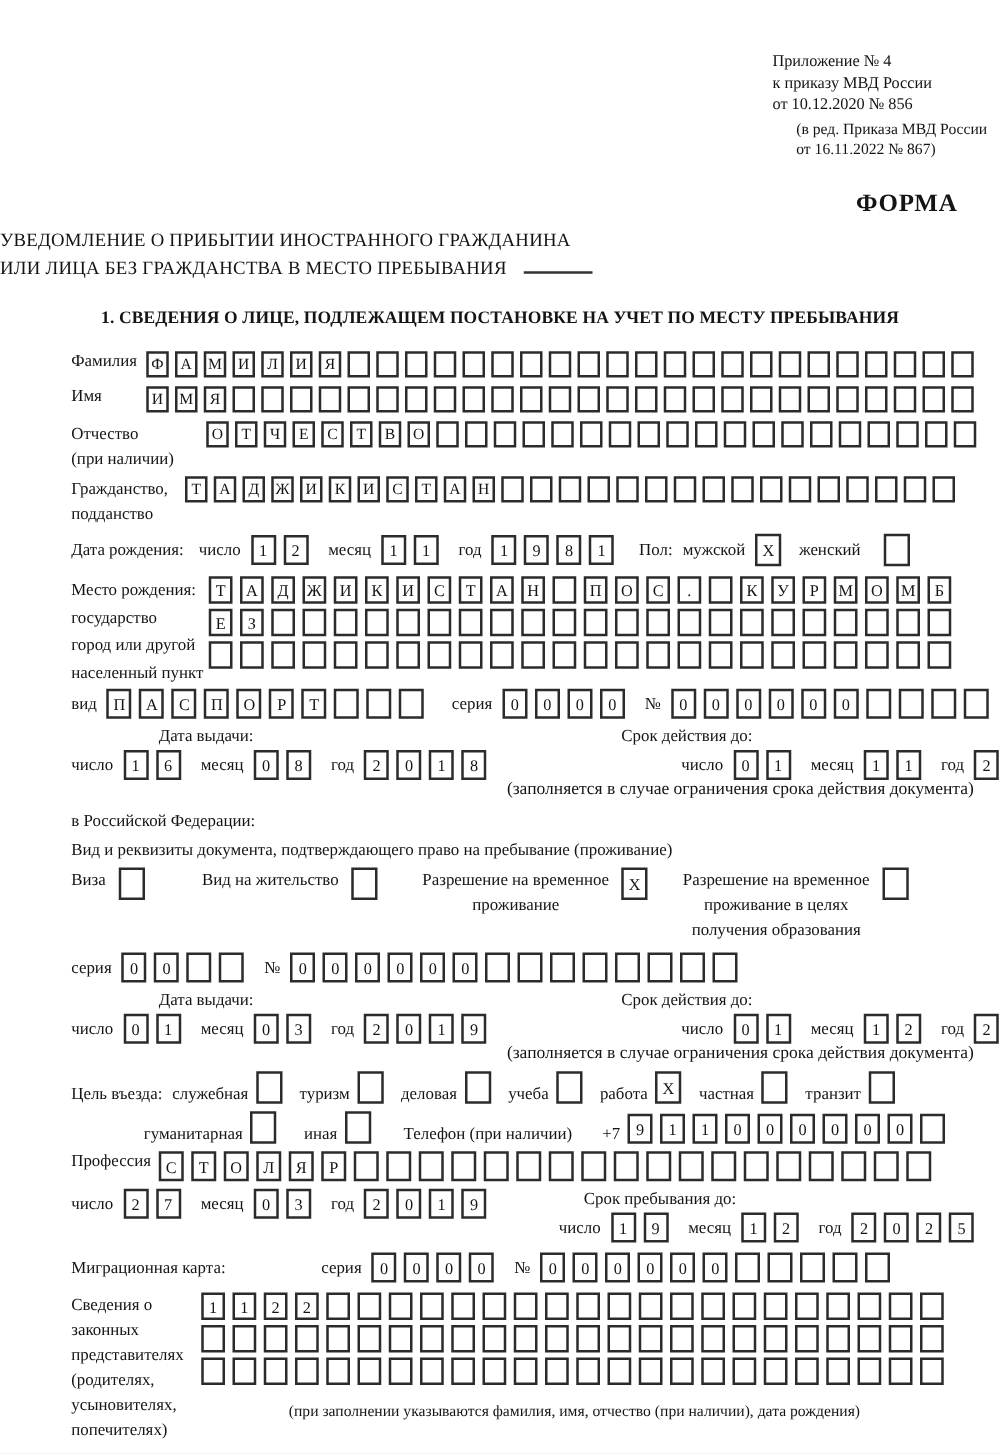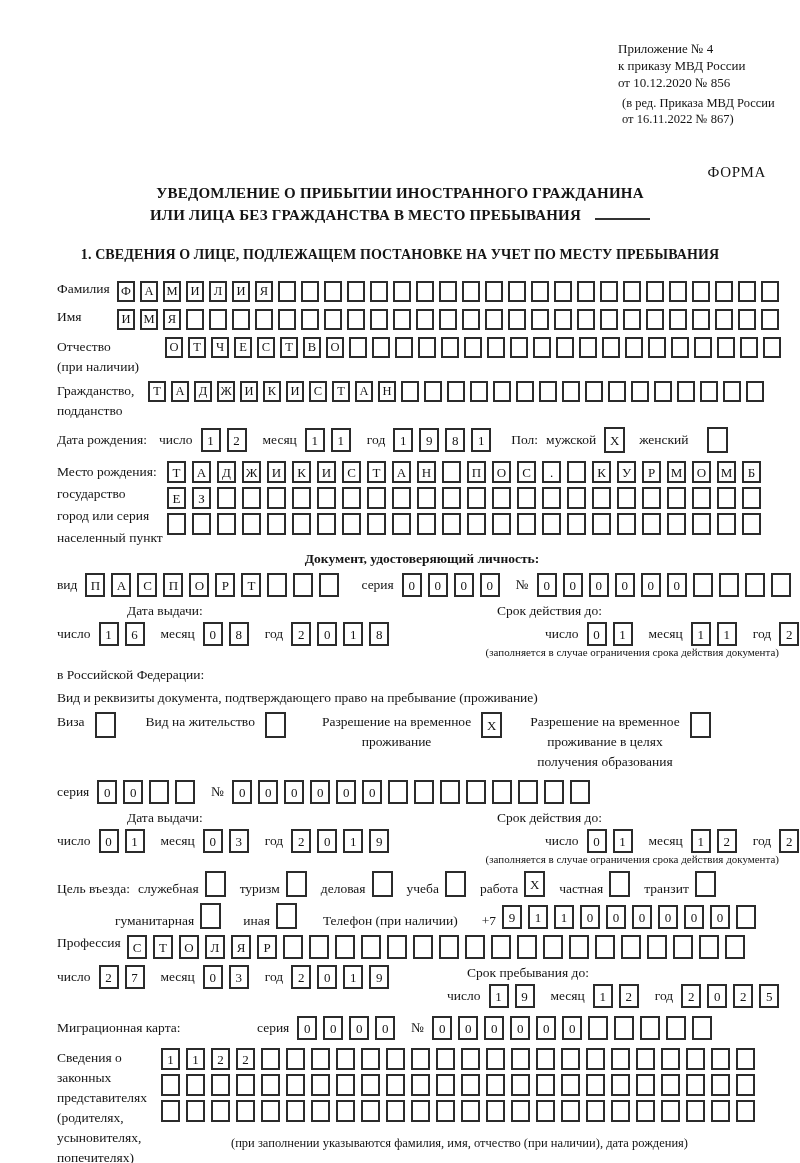--- a/index.html
+++ b/index.html
@@ -1,22 +1,22 @@
 <!DOCTYPE html>
 <html><head>
 <meta charset="utf-8">
 <style>
   html,body{margin:0;padding:0;background:#e8e8e8}
   .page{position:relative;width:800px;height:1163px;margin:0 auto;background:#ffffff;
         font-family:"Liberation Serif","DejaVu Serif",serif;color:#141414;overflow:hidden}
   
   .appendix{position:absolute;left:618px;top:40px;font-size:13px;line-height:17px}
-  .amend{position:absolute;left:622px;top:95px;font-size:12.5px;line-height:16px}
-  .forma{position:absolute;top:164px;right:34px;font-weight:normal;font-size:15px;letter-spacing:.6px}
-  .title{position:absolute;top:182px;left:0;width:100%;text-align:center;font-weight:bold;
+  .amend{position:absolute;left:637px;top:95px;font-size:12.5px;line-height:16px}
+  .forma{position:absolute;top:152px;right:34px;font-weight:bold;font-size:20px;letter-spacing:.6px}
+  .title{position:absolute;top:182px;left:0;width:100%;text-align:left;font-weight:normal;
          font-size:15px;line-height:22px;letter-spacing:.2px}
   .blankline{display:inline-block;width:55px;height:13px;border-bottom:2px solid #333;margin-left:14px}
   .sechead{position:absolute;top:247px;left:0;width:100%;text-align:center;font-weight:bold;
            font-size:14px;letter-spacing:.1px}
   
   .formbody{position:absolute;top:281px;left:57px;width:730px;font-size:13.5px}
   .row{display:flex;align-items:flex-start;margin-bottom:7px}
   .mlabel{line-height:20px;flex:none}
   .flabel{flex:none}
   .w60{width:60px}.w108{width:108px}.w91{width:91px}.w110{width:110px}
@@ -34,27 +34,27 @@
   .numline .cells{margin-right:10px}
   .twocol{display:flex;margin-bottom:2px}
   .col-l{width:390px;flex:none}
   .col-r{flex:1;padding-left:50px}
   .tight .col-r{padding-left:0}
   .subhead{margin-left:70px;margin-bottom:3px;white-space:nowrap}
   .col-r .subhead{margin-left:0}
   .tight .col-r .subhead{margin-left:20px}
   .col-r .numline{margin-left:48px}
   .tight .col-r .numline{margin-left:0}
-  .noterow{text-align:right;padding-right:8px;font-size:11px;margin:-2px 0 6px 0}
+  .noterow{text-align:right;padding-right:8px;font-size:14px;margin:-2px 0 6px 0}
   .docheading{text-align:center;font-weight:bold;margin:2px 0 6px 0}
   .intro{line-height:21px;margin-bottom:2px}
   .optrow{display:flex;align-items:flex-start;margin:4px 0 8px 0}
   .res-opt{display:flex;align-items:flex-start;flex:none}
   .opt-lines{text-align:center;line-height:20px;margin-right:10px}
-  .gap30{margin-right:30px}.gap36{margin-right:36px}.gap28{margin-right:28px}
+  .gap30{margin-right:46px}.gap36{margin-right:36px}.gap28{margin-right:28px}
   .cbrow{display:flex;align-items:flex-end;margin-bottom:6px;white-space:nowrap}
   .cbrow .olabel{margin-right:6px}
   .cbrow .bx-cb{margin-right:14px}
   .indent58{margin-left:58px}
   .reps{display:flex;align-items:flex-start;margin-top:2px}
   .reps .mlabel{width:104px;line-height:20px}
   .reps-note{font-size:12.5px;margin:14px 0 0 70px;white-space:nowrap}
 </style>
 </head>
 <body>
@@ -250,21 +250,21 @@
       <span class="nl" style="margin-left:4px">женский</span>
       <span class="cells bx-cb" style="margin-left:10px">
           <span class="cell"></span>
         </span>
     </div>
 
     <div class="row" style="margin-bottom:2px">
       <div class="mlabel w110" style="line-height:22px">
           <div>Место рождения:</div>
           <div>государство</div>
-          <div>город или серия</div>
+          <div>город или другой</div>
           <div>населенный пункт</div>
         </div>
       <div class="stack">
         <div class="cells bx-md">
             <span class="cell">Т</span>
             <span class="cell">А</span>
             <span class="cell">Д</span>
             <span class="cell">Ж</span>
             <span class="cell">И</span>
             <span class="cell">К</span>
@@ -335,21 +335,20 @@
             <span class="cell"></span>
             <span class="cell"></span>
             <span class="cell"></span>
             <span class="cell"></span>
             <span class="cell"></span>
             <span class="cell"></span>
           </div>
       </div>
     </div>
 
-    <div class="docheading">Документ, удостоверяющий личность:</div>
 
     <div class="row numline" style="margin-bottom:6px">
       <span class="nl w36">вид</span>
       <span class="cells bx-lg">
           <span class="cell">П</span>
           <span class="cell">А</span>
           <span class="cell">С</span>
           <span class="cell">П</span>
           <span class="cell">О</span>
           <span class="cell">Р</span>

